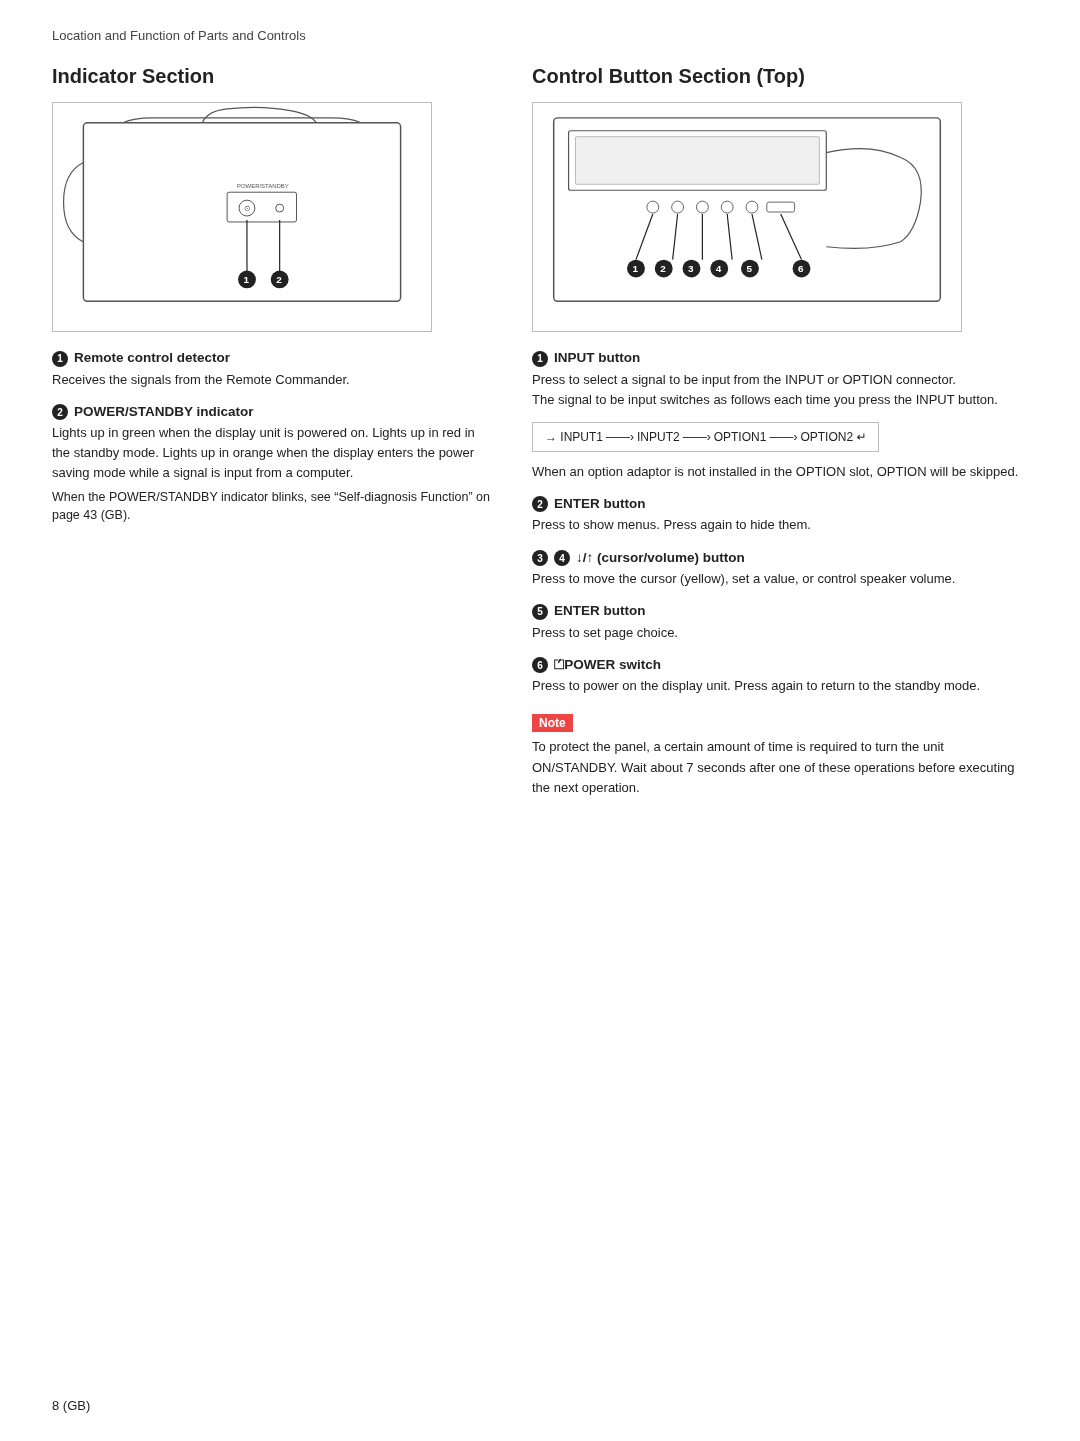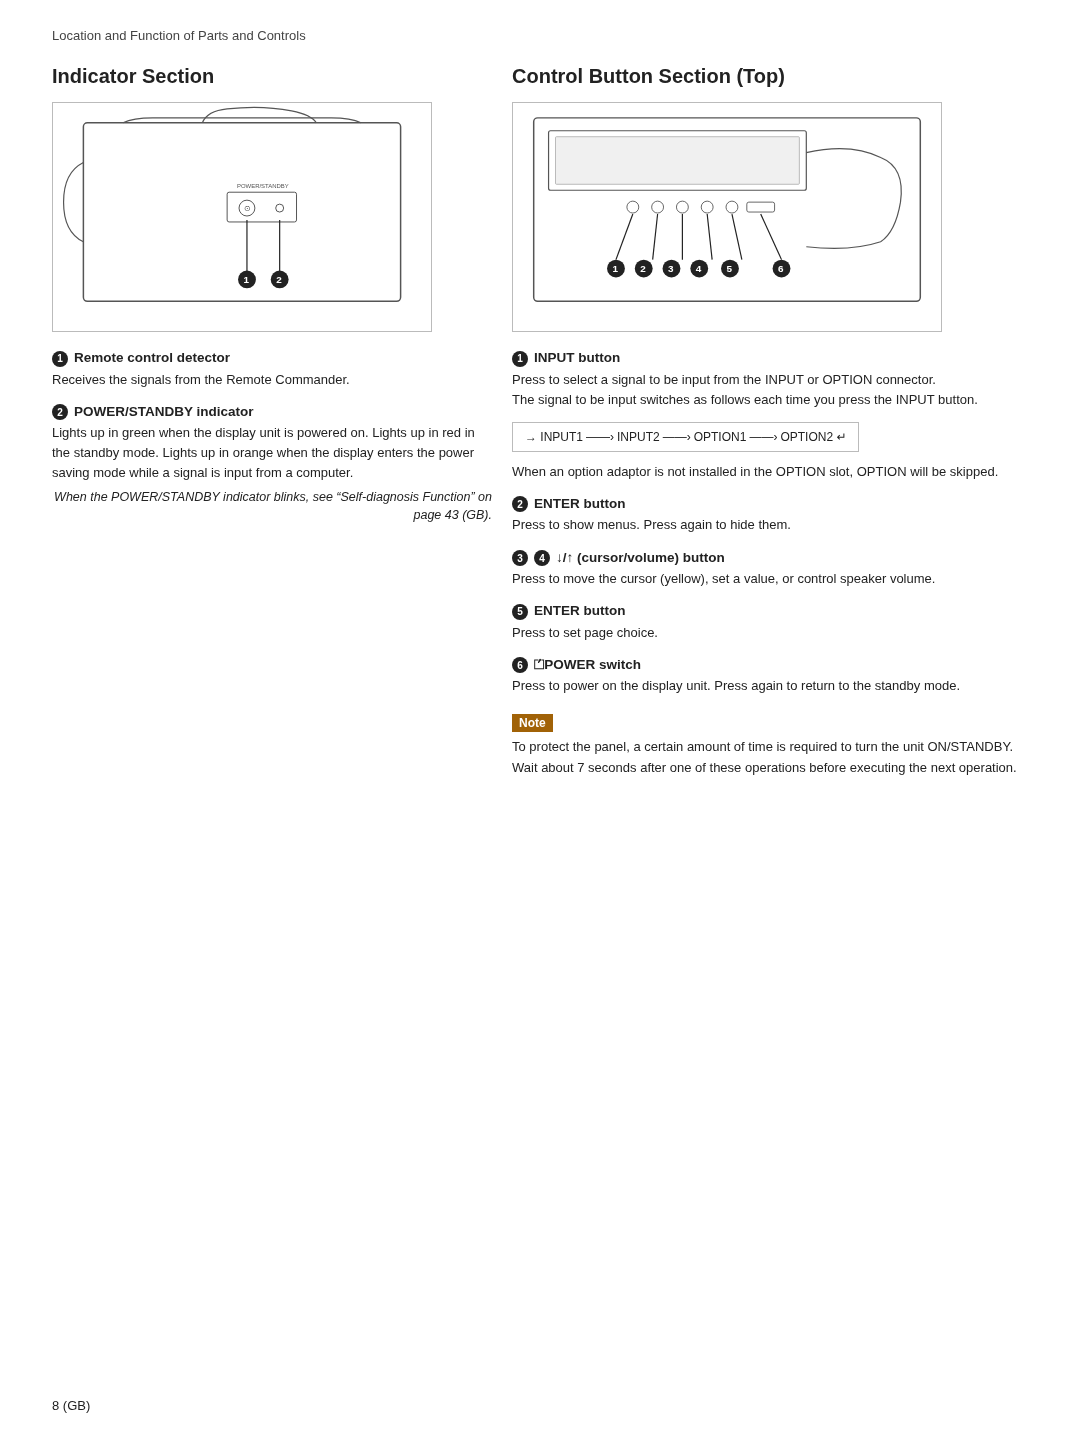--- a/index.html
+++ b/index.html
@@ -12,21 +12,21 @@
       min-height: 1441px;
       padding: 28px 52px 40px 52px;
     }
     .breadcrumb {
       font-size: 13px;
       color: #444;
       margin-bottom: 22px;
     }
     .two-col {
       display: flex;
-      gap: 20px;
+      gap: 40px;
       align-items: flex-start;
     }
     .col-left { flex: 0 0 440px; }
     .col-right { flex: 1; }
 
     h2 {
       font-size: 20px;
       font-weight: bold;
       margin-bottom: 14px;
     }
@@ -85,44 +85,42 @@
       flex-shrink: 0;
       margin-right: 2px;
     }
     .item-body {
       font-size: 13px;
       line-height: 1.55;
       margin-bottom: 4px;
     }
     .item-body-italic {
       font-size: 12.5px;
-      font-style: italic;
       line-height: 1.5;
-      text-align: right;
     }
 
     
     .signal-flow {
       border: 1px solid #bbb;
       padding: 7px 12px;
       font-size: 12px;
       margin: 8px 0 10px 0;
       display: inline-block;
       min-width: 320px;
     }
     .signal-flow-inner {
       display: flex;
       align-items: center;
       gap: 0;
       font-size: 12px;
     }
     .sf-arrow { margin: 0 3px; }
 
     .note-box {
-      background: #a16207;
+      background: #ef4444;
       color: #fff;
       font-size: 12px;
       font-weight: bold;
       padding: 2px 7px;
       display: inline-block;
       margin-bottom: 5px;
       margin-top: 14px;
     }
     .note-body {
       font-size: 13px;

